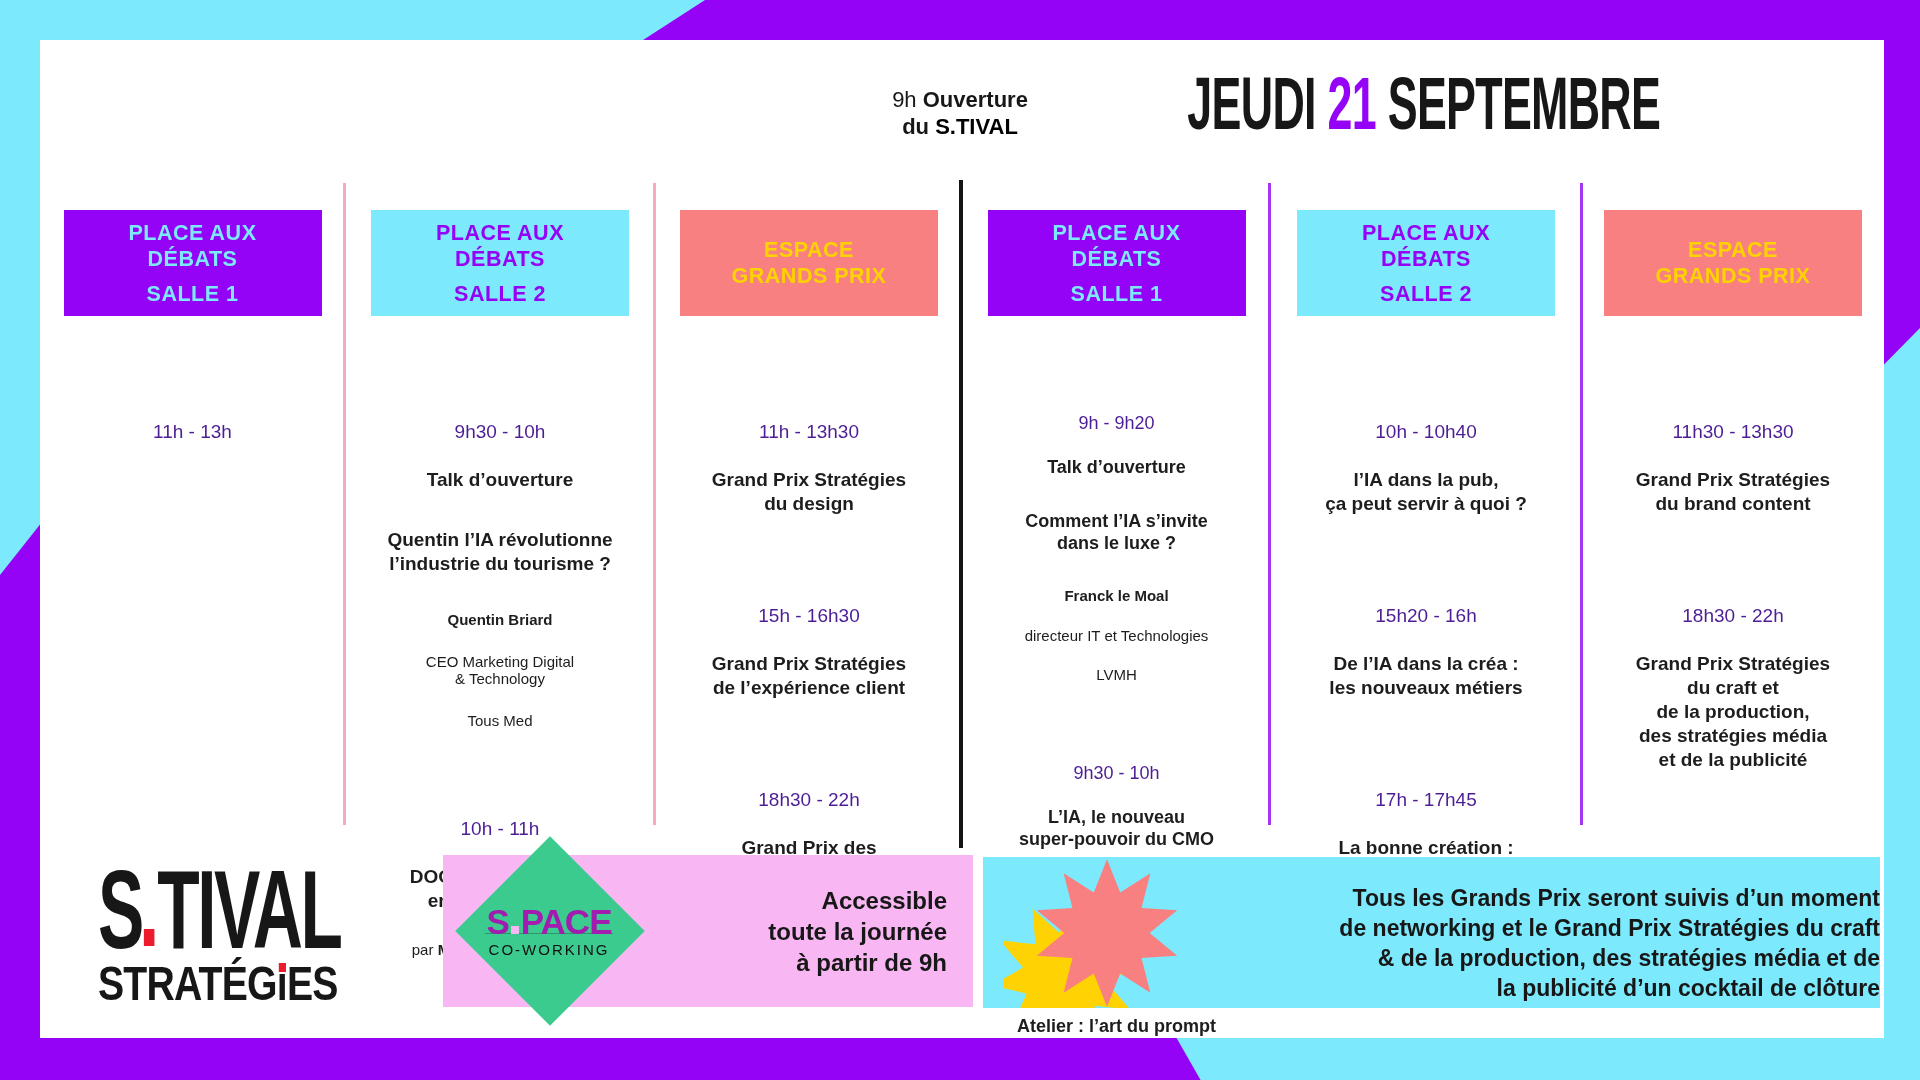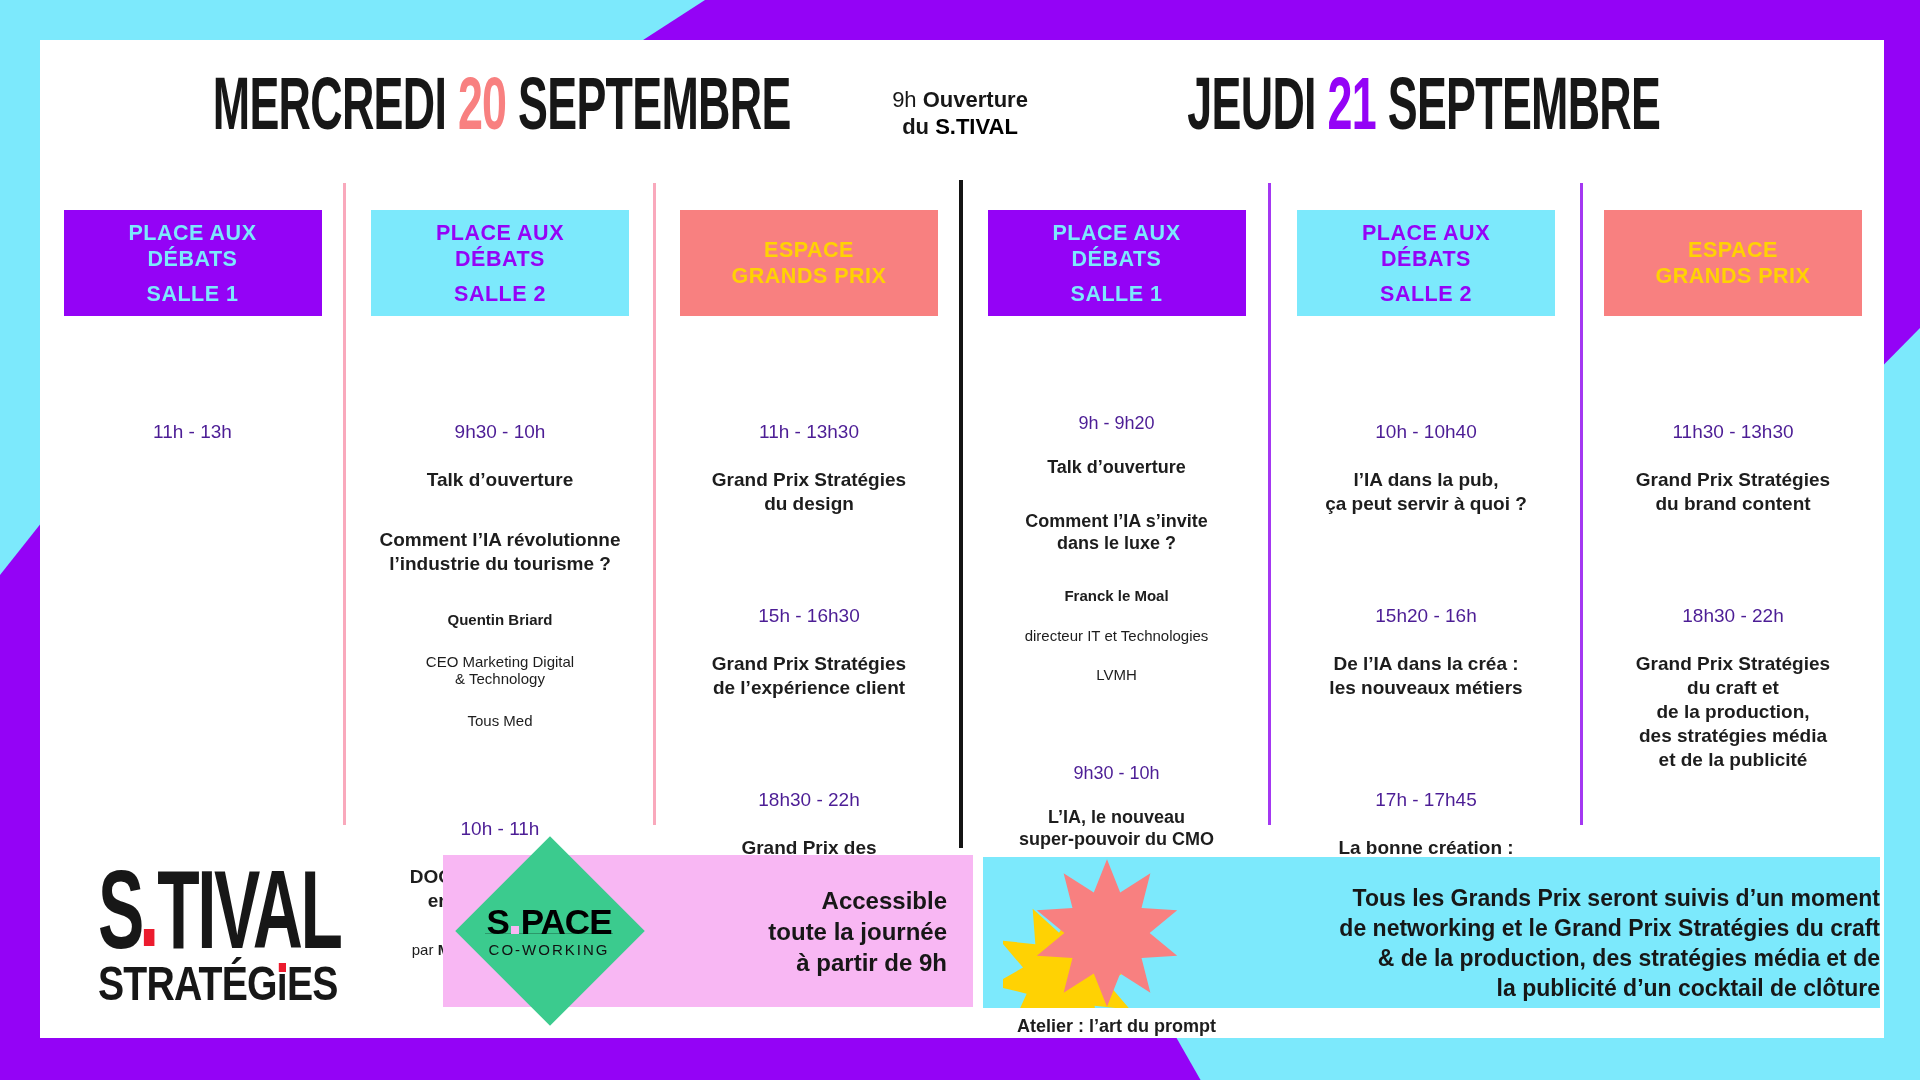--- a/index.html
+++ b/index.html
@@ -61,21 +61,21 @@
             transform:scale(0.80,1.0);transform-origin:left center;white-space:nowrap;margin-top:2px;}
   .i-wrap{position:relative;display:inline-block;}
   .i-wrap .tittle{position:absolute;left:3px;top:1px;width:9px;height:9px;background:#EC1B2E;}
 
   .space-box{position:absolute;left:403px;top:815px;width:530px;height:152px;background:#F8B7F3;
              display:flex;align-items:center;}
   .diamond-wrap{position:relative;width:212px;height:152px;flex:0 0 auto;}
   .diamond{position:absolute;left:40px;top:9px;width:134px;height:134px;background:#3BCB8E;transform:rotate(45deg);}
   .diamond-mid{position:absolute;left:42px;right:42px;top:78px;height:1px;background:rgba(0,0,0,.25);}
   .space-logo-text{position:absolute;inset:0;display:flex;flex-direction:column;align-items:center;justify-content:center;}
-  .space-logo-text .sp1{font-weight:700;font-size:35px;letter-spacing:-1px;color:#000000;line-height:34px;}
+  .space-logo-text .sp1{font-weight:700;font-size:35px;letter-spacing:-1px;color:#a21caf;line-height:34px;}
   .space-logo-text .pinkdot{display:inline-block;width:8px;height:8px;background:#F8B7F3;margin:0 2px;}
   .space-logo-text .sp2{font-size:15px;letter-spacing:2px;color:#111;margin-top:2px;}
   .space-text{flex:1;text-align:right;font-weight:700;font-size:24px;line-height:31px;white-space:pre-line;
               padding-right:26px;color:#171717;}
 
   .gp-box{position:absolute;left:943px;top:817px;width:897px;height:151px;background:#7CE9FC;
           display:flex;align-items:center;overflow:hidden;}
   .gp-star{position:absolute;left:20px;top:-20px;width:210px;height:210px;}
   .gp-text{flex:1;margin-left:225px;text-align:right;font-weight:700;font-size:23px;line-height:30px;
            white-space:pre-line;color:#171717;margin-top:20px;}
@@ -84,23 +84,20 @@
 <body>
 
 <div class="poster">
   <div class="strip top-left"></div>
   <div class="strip left-top"></div>
   <div class="strip right-bottom"></div>
   <div class="strip bottom-right"></div>
 
   <div class="content">
 
-    <div class="day-title day1">
-      <span class="squeeze"><span>MERCREDI </span><span class="num-salmon">20</span><span> SEPTEMBRE</span></span>
-    </div>
     <div class="opening">
       <div><span class="light">9h</span><b> Ouverture</b></div>
       <div><b>du </b><span class="brand">S.TIVAL</span></div>
     </div>
     <div class="day-title day2">
       <span class="squeeze"><span>JEUDI </span><span class="num-purple">21</span><span> SEPTEMBRE</span></span>
     </div>
 
     <div class="sep pink" style="left:303px"></div>
     <div class="sep pink" style="left:613px"></div>
@@ -124,21 +121,21 @@
     <section class="col col-1">
       <div class="hbox t-cyan">
         <div class="h1">PLACE AUX
 DÉBATS</div>
         <div class="h2">SALLE 2</div>
       </div>
       <div class="sessions">
         <div class="session">
           <div class="time">9h30 - 10h</div>
           <div class="title">Talk d’ouverture</div>
-          <div class="sub">Comment l’IA révolutionne
+          <div class="sub">Quentin l’IA révolutionne
 l’industrie du tourisme ?</div>
           <div class="speaker">Quentin Briard</div>
           <div class="role">CEO Marketing Digital
 &amp; Technology</div>
           <div class="org">Tous Med</div>
         </div>
         <div class="session">
           <div class="time">10h - 11h</div>
           <div class="title">DOOH : l’innovation
 en plein écran ?</div>

